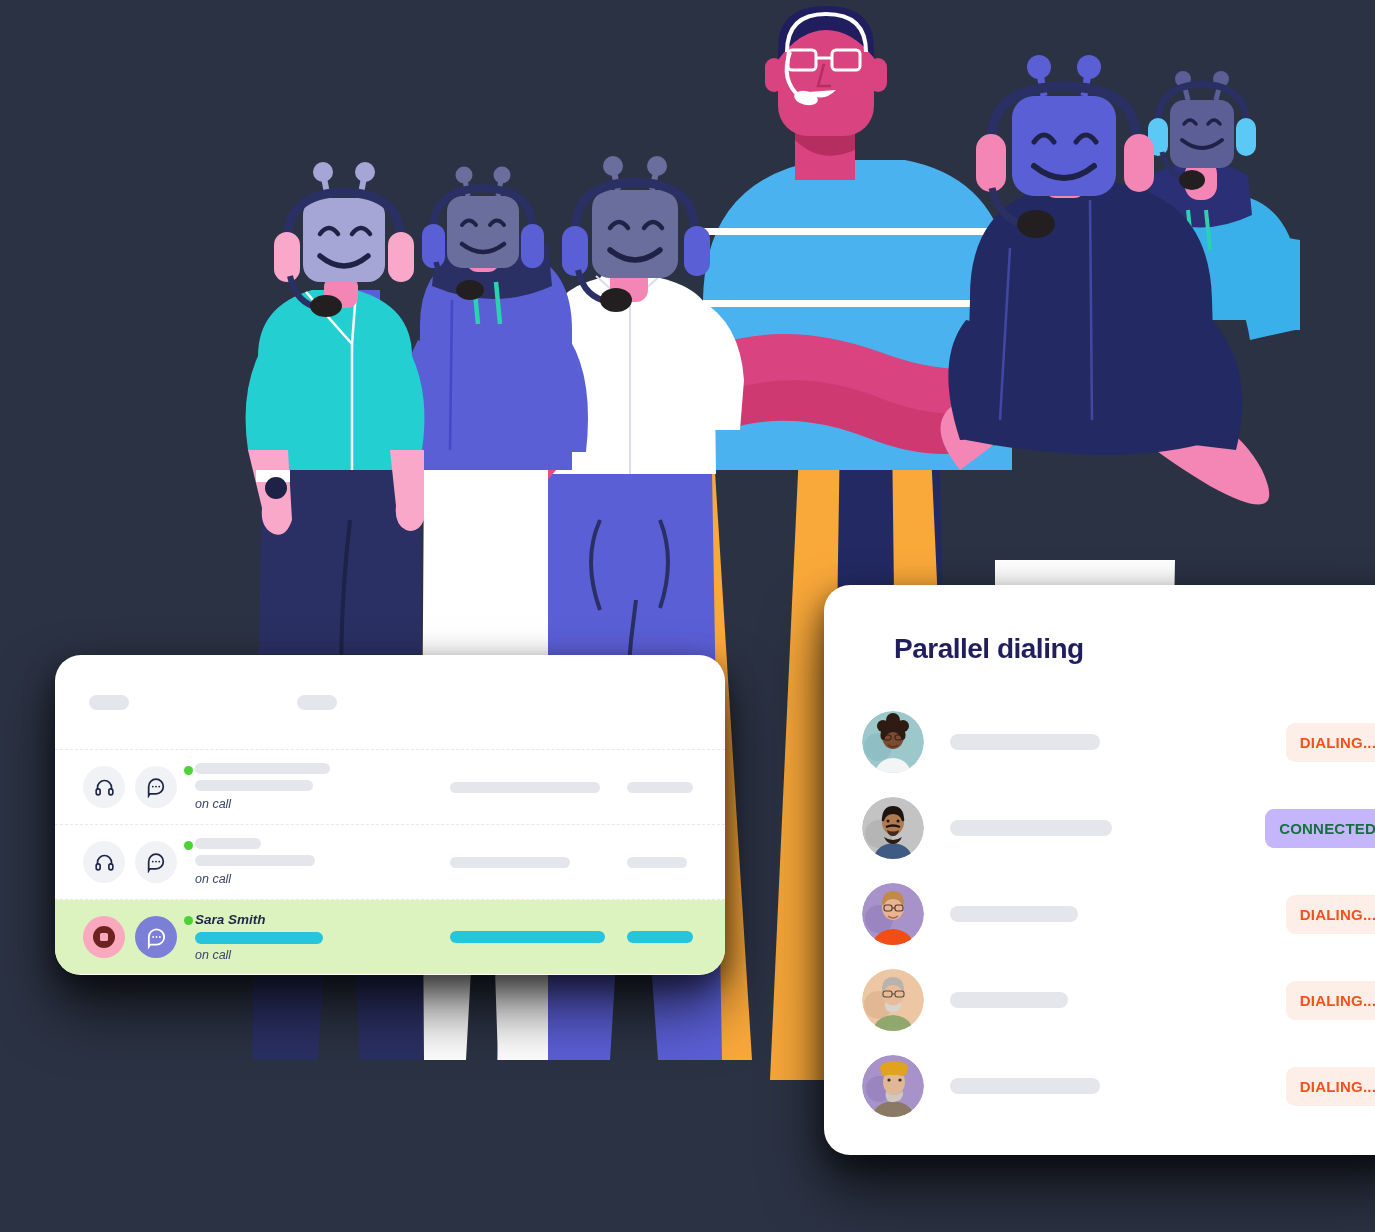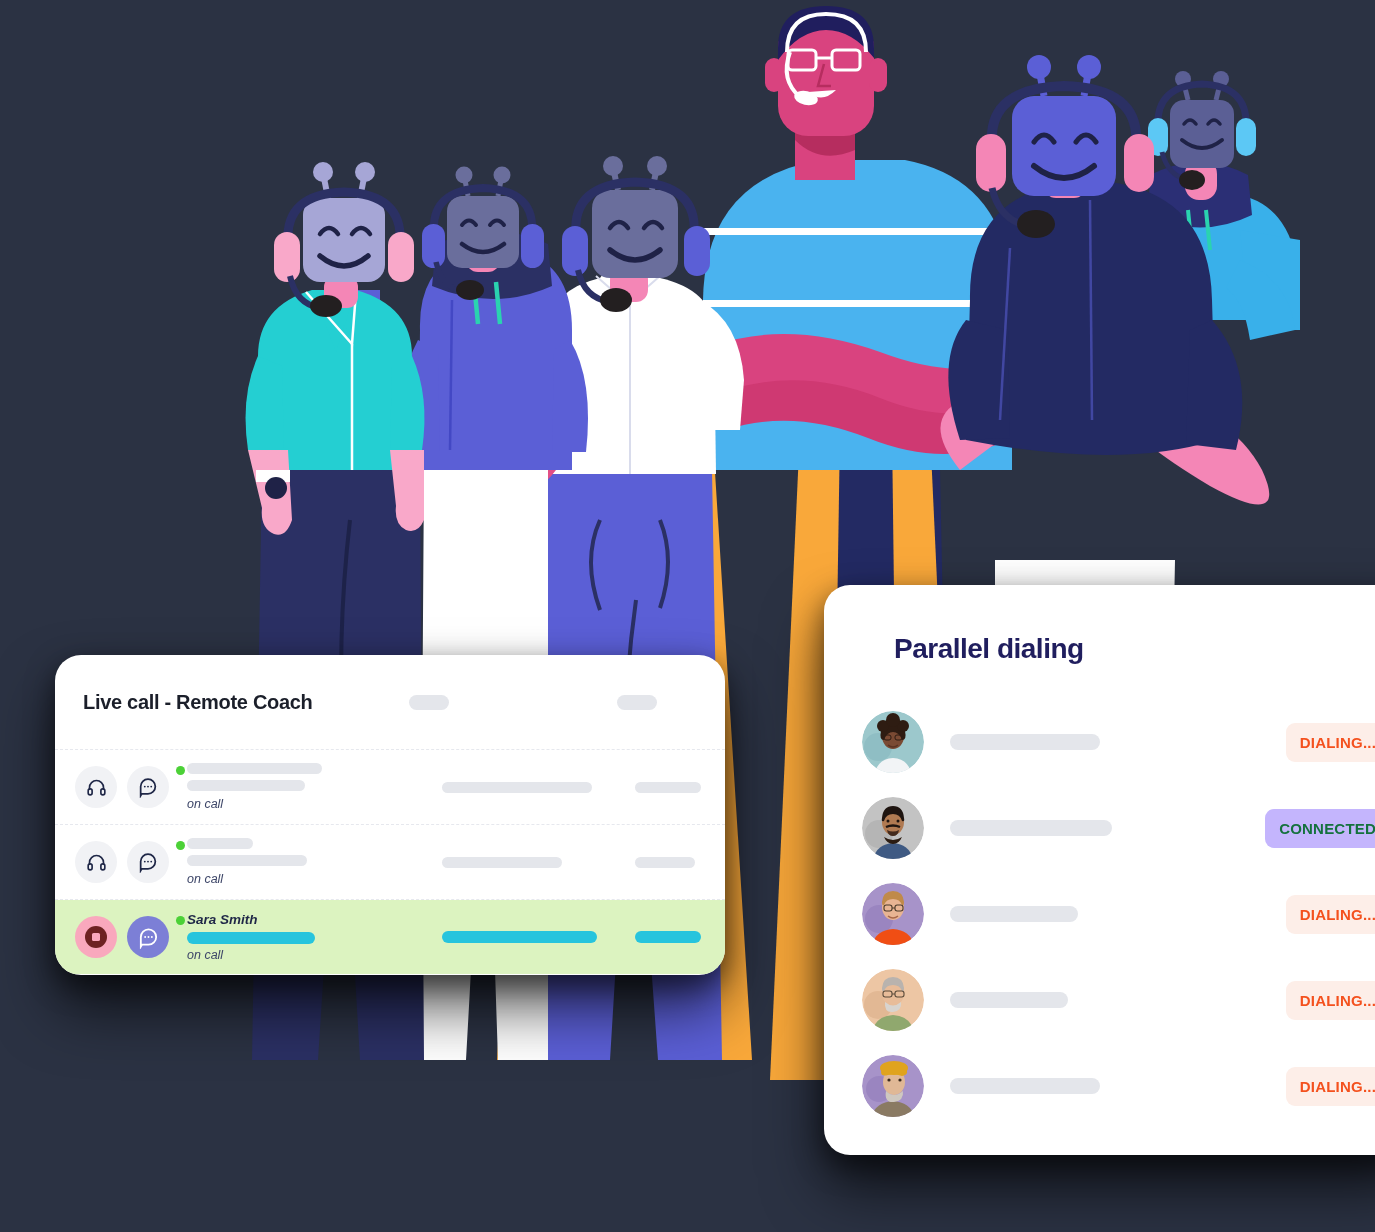--- a/index.html
+++ b/index.html
@@ -32,21 +32,21 @@
   }
   .live-title {
     font-size:20px; font-weight:bold; color:#1b1f2a;
     letter-spacing:-.3px; width:320px; flex:none;
   }
   .head-pill { height:15px; border-radius:8px; background:#e4e6eb; }
   .hp1 { width:40px; margin-left:6px; }
   .hp2 { width:40px; margin-left:168px; }
 
   .live-row {
-    height:75px; display:flex; align-items:center; padding:0 20px;
+    height:75px; display:flex; align-items:center; padding:0 28px;
     border-bottom:1px dashed #e6e8ee; position:relative;justify-content:center;
   }
   .live-row.active { background:#dcf3c0; border-bottom:none; height:74px; }
 
   .ic {
     width:42px; height:42px; border-radius:50%;
     display:flex; align-items:center; justify-content:center;
     background:#f1f2f5; flex:none;
   }
   .ic + .ic { margin-left:10px; }
@@ -332,21 +332,20 @@
         <path d="M290 276 Q296 304 320 308" fill="none" stroke="#2b3064" stroke-width="6"></path>
         <ellipse cx="326" cy="306" rx="16" ry="11" fill="#231f20"></ellipse>
       </g>
 
     </g>
   </svg>
 
   <div class="card" id="live-card">
 
     <div class="live-head">
-      <div class="live-title">Live call - Remote Coach</div>
       <div class="head-pill hp1"></div>
       <div class="head-pill hp2"></div>
     </div>
 
     <div class="live-row">
       <div class="ic">
         <svg width="21" height="21" viewBox="0 0 24 24" fill="none" stroke="#1f2747" stroke-width="1.9" stroke-linecap="round">
           <path d="M4 14v-2a8 8 0 0 1 16 0v2"></path>
           <rect x="2.5" y="13.5" width="4.5" height="7" rx="2.2"></rect>
           <rect x="17" y="13.5" width="4.5" height="7" rx="2.2"></rect>

